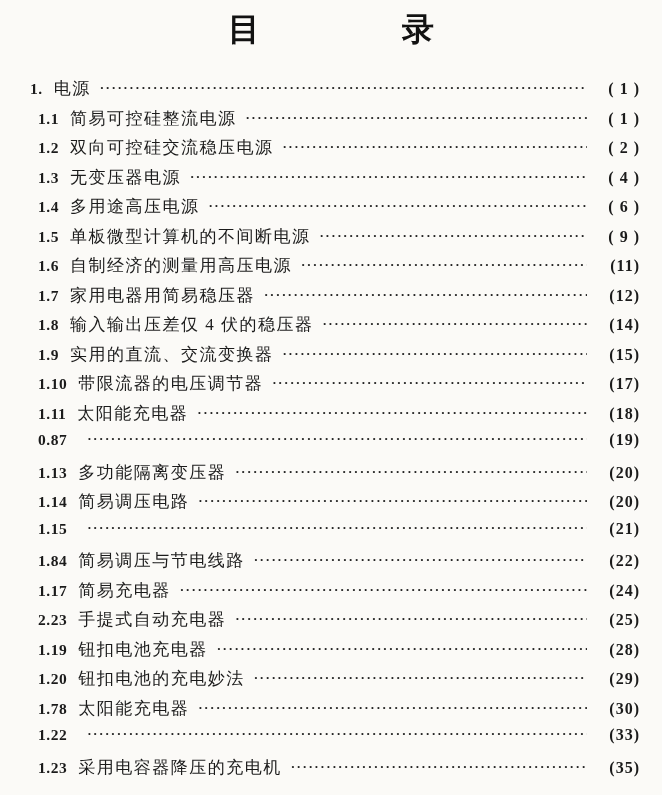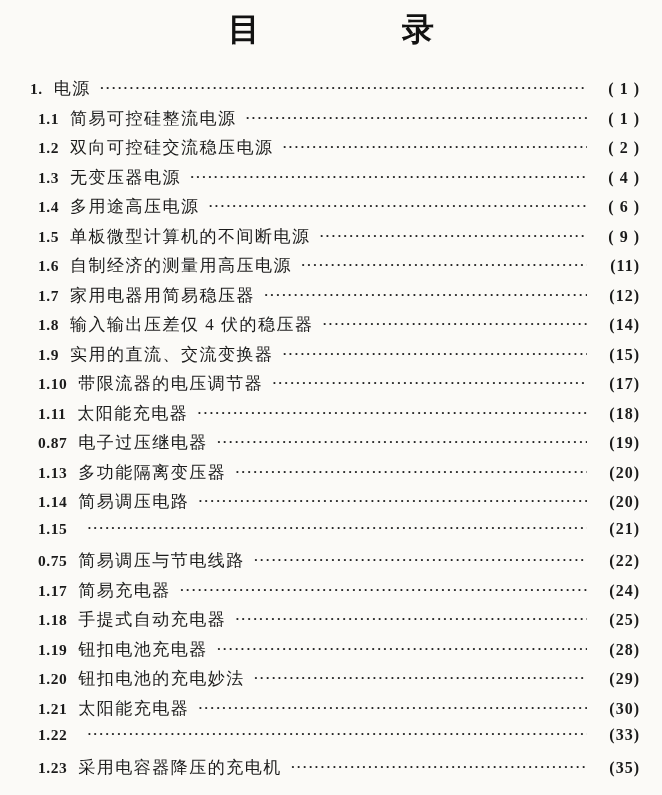--- a/index.html
+++ b/index.html
@@ -165,21 +165,20 @@
 
     <div class="row level2">
       <span class="num">1.11</span>
       <span class="entry-title">太阳能充电器</span>
       <span class="leader">························································································································</span>
       <span class="pg">(18)</span>
     </div>
 
     <div class="row level2">
       <span class="num">0.87</span>
-      <span class="entry-title">电子过压继电器</span>
       <span class="leader">························································································································</span>
       <span class="pg">(19)</span>
     </div>
 
     <div class="row level2">
       <span class="num">1.13</span>
       <span class="entry-title">多功能隔离变压器</span>
       <span class="leader">························································································································</span>
       <span class="pg">(20)</span>
     </div>
@@ -191,56 +190,56 @@
       <span class="pg">(20)</span>
     </div>
 
     <div class="row level2">
       <span class="num">1.15</span>
       <span class="leader">························································································································</span>
       <span class="pg">(21)</span>
     </div>
 
     <div class="row level2">
-      <span class="num">0.75</span>
+      <span class="num">1.84</span>
       <span class="entry-title">简易调压与节电线路</span>
       <span class="leader">························································································································</span>
       <span class="pg">(22)</span>
     </div>
 
     <div class="row level2">
       <span class="num">1.17</span>
       <span class="entry-title">简易充电器</span>
       <span class="leader">························································································································</span>
       <span class="pg">(24)</span>
     </div>
 
     <div class="row level2">
-      <span class="num">1.18</span>
+      <span class="num">2.23</span>
       <span class="entry-title">手提式自动充电器</span>
       <span class="leader">························································································································</span>
       <span class="pg">(25)</span>
     </div>
 
     <div class="row level2">
       <span class="num">1.19</span>
       <span class="entry-title">钮扣电池充电器</span>
       <span class="leader">························································································································</span>
       <span class="pg">(28)</span>
     </div>
 
     <div class="row level2">
       <span class="num">1.20</span>
       <span class="entry-title">钮扣电池的充电妙法</span>
       <span class="leader">························································································································</span>
       <span class="pg">(29)</span>
     </div>
 
     <div class="row level2">
-      <span class="num">1.21</span>
+      <span class="num">1.78</span>
       <span class="entry-title">太阳能充电器</span>
       <span class="leader">························································································································</span>
       <span class="pg">(30)</span>
     </div>
 
     <div class="row level2">
       <span class="num">1.22</span>
       <span class="leader">························································································································</span>
       <span class="pg">(33)</span>
     </div>

